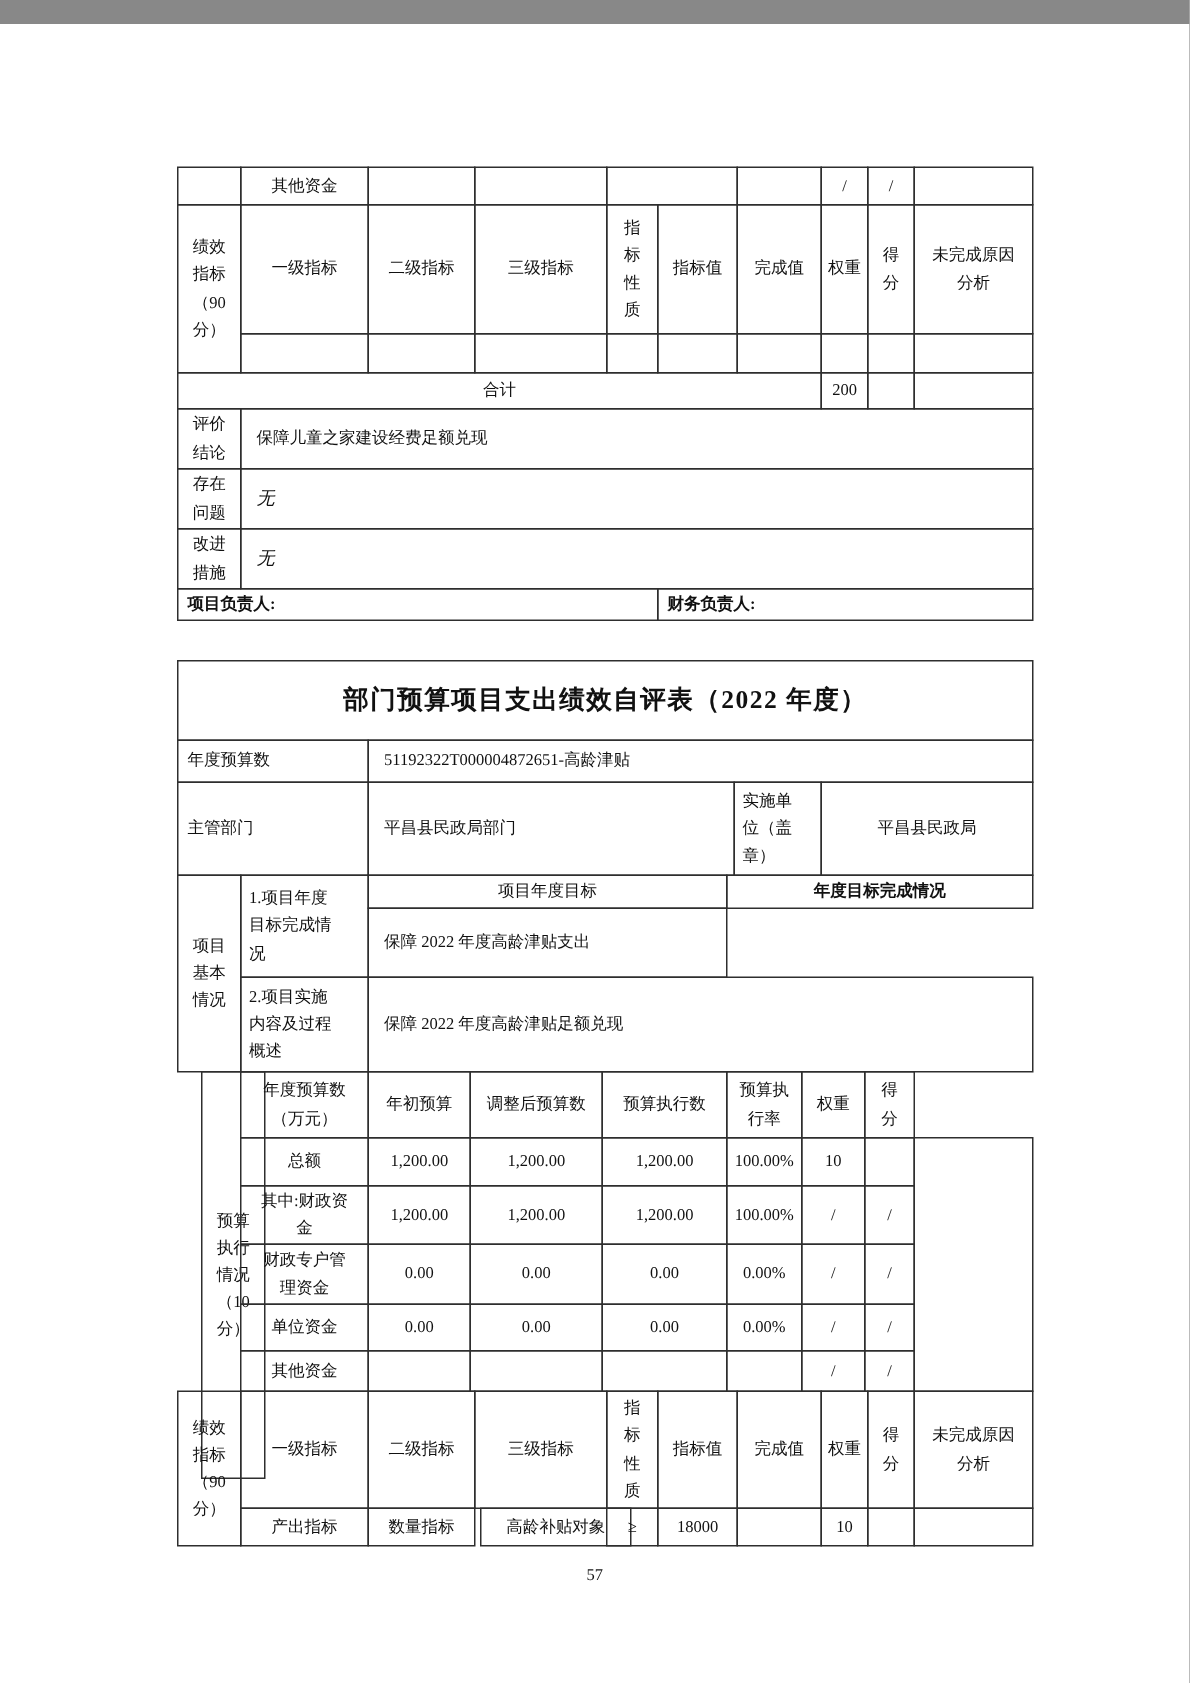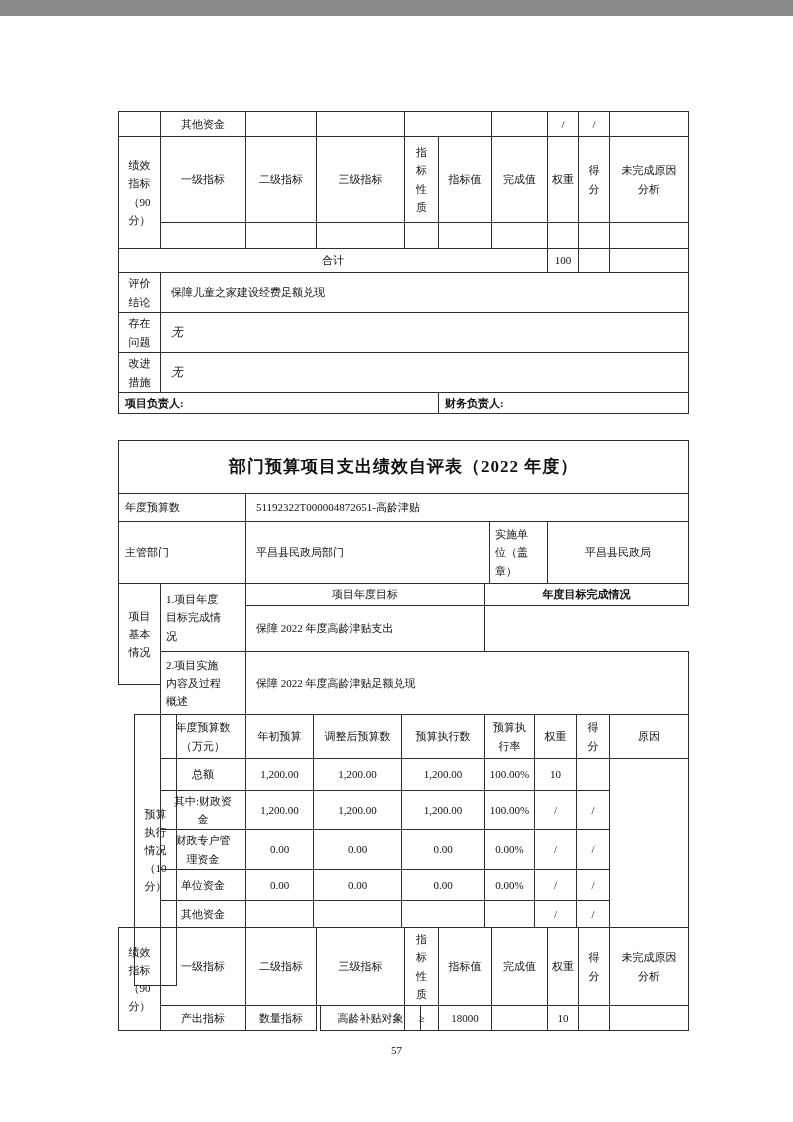--- a/index.html
+++ b/index.html
@@ -55,21 +55,21 @@
   <div class="c" style="left:245px;top:206px;width:72px;height:27px"></div>
   <div class="c" style="left:316px;top:206px;width:89px;height:27px"></div>
   <div class="c" style="left:404px;top:206px;width:35px;height:27px"></div>
   <div class="c" style="left:438px;top:206px;width:54px;height:27px"></div>
   <div class="c" style="left:491px;top:206px;width:57px;height:27px"></div>
   <div class="c" style="left:547px;top:206px;width:32px;height:27px"></div>
   <div class="c" style="left:578px;top:206px;width:32px;height:27px"></div>
   <div class="c" style="left:609px;top:206px;width:80px;height:27px"></div>
 
   <div class="c" style="left:118px;top:232px;width:430px;height:25px">合计</div>
-  <div class="c" style="left:547px;top:232px;width:32px;height:25px">100</div>
+  <div class="c" style="left:547px;top:232px;width:32px;height:25px">200</div>
   <div class="c" style="left:578px;top:232px;width:32px;height:25px"></div>
   <div class="c" style="left:609px;top:232px;width:80px;height:25px"></div>
 
   <div class="c" style="left:118px;top:256px;width:43px;height:41px">评价
 结论</div>
   <div class="c l" style="left:160px;top:256px;width:529px;height:41px">保障儿童之家建设经费足额兑现</div>
   <div class="c" style="left:118px;top:296px;width:43px;height:41px">存在
 问题</div>
   <div class="c l i" style="left:160px;top:296px;width:529px;height:41px">无</div>
   <div class="c" style="left:118px;top:336px;width:43px;height:41px">改进
@@ -84,21 +84,21 @@
   <div class="c l p6" style="left:118px;top:477px;width:128px;height:29px">年度预算数</div>
   <div class="c l" style="left:245px;top:477px;width:444px;height:29px">51192322T000004872651-高龄津贴</div>
 
   <div class="c l p6" style="left:118px;top:505px;width:128px;height:63px">主管部门</div>
   <div class="c l p4" style="left:489px;top:505px;width:59px;height:63px">实施单
 位（盖
 章）</div>
   <div class="c l" style="left:245px;top:505px;width:245px;height:63px">平昌县民政局部门</div>
   <div class="c" style="left:547px;top:505px;width:142px;height:63px">平昌县民政局</div>
 
-  <div class="c" style="left:118px;top:567px;width:43px;height:102px">项目
+  <div class="c" style="left:118px;top:567px;width:43px;height:132px">项目
 基本
 情况</div>
   <div class="c l p4" style="left:160px;top:567px;width:86px;height:69px">1.项目年度
 目标完成情
 况</div>
   <div class="c" style="left:245px;top:567px;width:240px;height:23px">项目年度目标</div>
   <div class="c b" style="left:484px;top:567px;width:205px;height:23px">年度目标完成情况</div>
   <div class="c l" style="left:245px;top:589px;width:240px;height:47px">保障 2022 年度高龄津贴支出</div>
   <div class="c l p4" style="left:160px;top:635px;width:86px;height:64px">2.项目实施
 内容及过程
@@ -113,21 +113,20 @@
   <div class="c" style="left:160px;top:698px;width:86px;height:45px">年度预算数
 （万元）</div>
   <div class="c" style="left:245px;top:698px;width:69px;height:45px">年初预算</div>
   <div class="c" style="left:313px;top:698px;width:89px;height:45px">调整后预算数</div>
   <div class="c" style="left:401px;top:698px;width:84px;height:45px">预算执行数</div>
   <div class="c" style="left:484px;top:698px;width:51px;height:45px">预算执
 行率</div>
   <div class="c" style="left:534px;top:698px;width:43px;height:45px">权重</div>
   <div class="c" style="left:576px;top:698px;width:34px;height:45px">得
 分</div>
-  <div class="c" style="left:609px;top:698px;width:80px;height:45px">原因</div>
 
   <div class="c" style="left:160px;top:742px;width:86px;height:33px">总额</div>
   <div class="c" style="left:245px;top:742px;width:69px;height:33px">1,200.00</div>
   <div class="c" style="left:313px;top:742px;width:89px;height:33px">1,200.00</div>
   <div class="c" style="left:401px;top:742px;width:84px;height:33px">1,200.00</div>
   <div class="c" style="left:484px;top:742px;width:51px;height:33px">100.00%</div>
   <div class="c" style="left:534px;top:742px;width:43px;height:33px">10</div>
   <div class="c" style="left:576px;top:742px;width:34px;height:33px"></div>
 
   <div class="c" style="left:609px;top:742px;width:80px;height:170px"></div>

